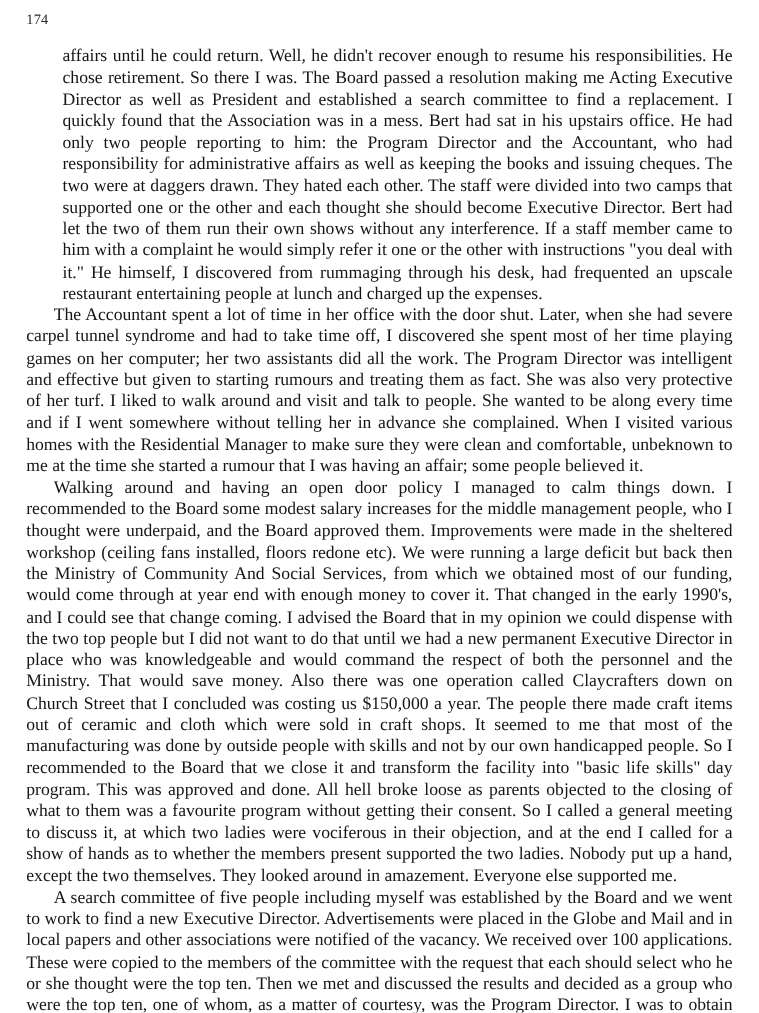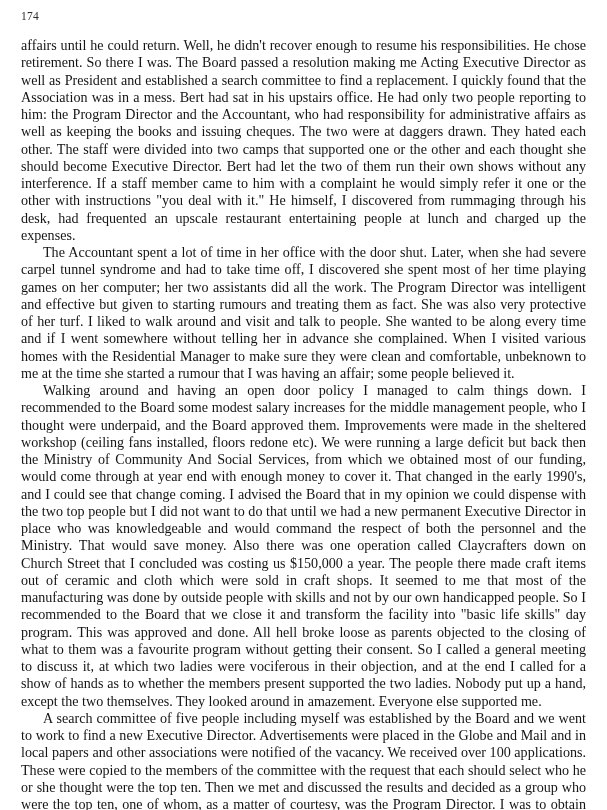--- a/index.html
+++ b/index.html
@@ -63,20 +63,21 @@
     font-size: 14.1px;
     line-height: 17.25px;
     text-align: justify;
     text-justify: inter-word;
     text-indent: 22px;
     color: #141414;
     -webkit-font-smoothing: antialiased;
   }
   p.para.first {
     text-indent: 0;
+    margin-left: 29px;
   }
   p.para::after {
     content: "";
   }
 </style>
 </head>
 <body>
 
 <div class="page">
 

